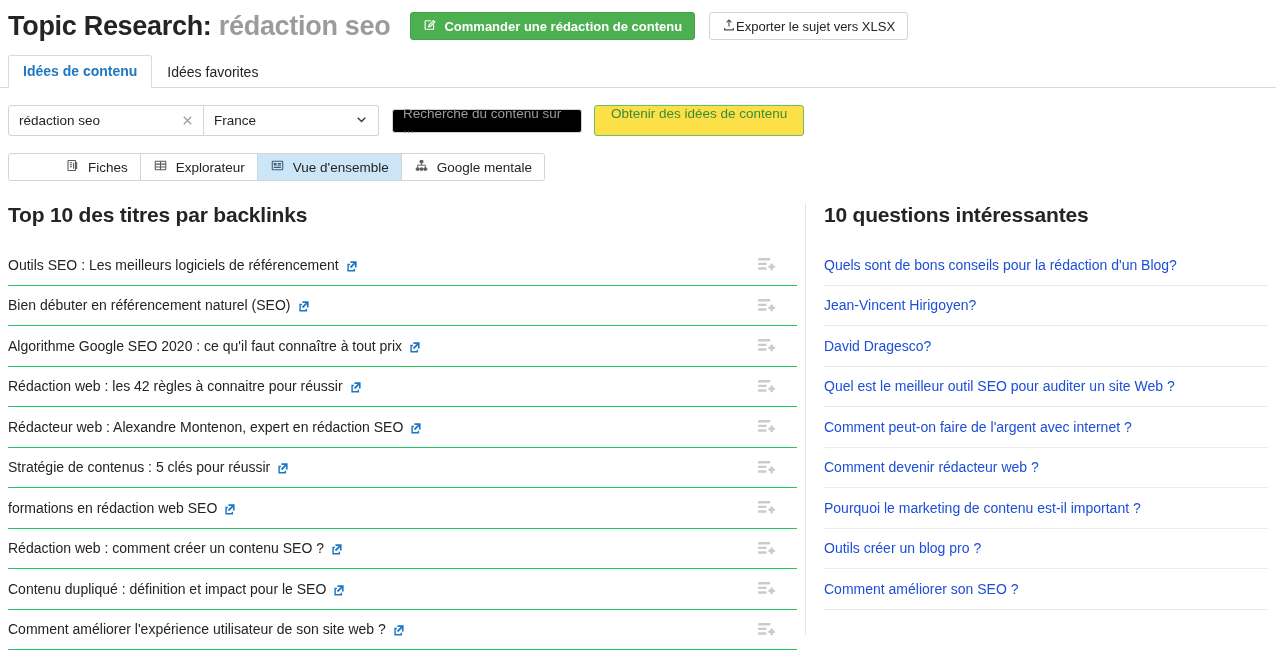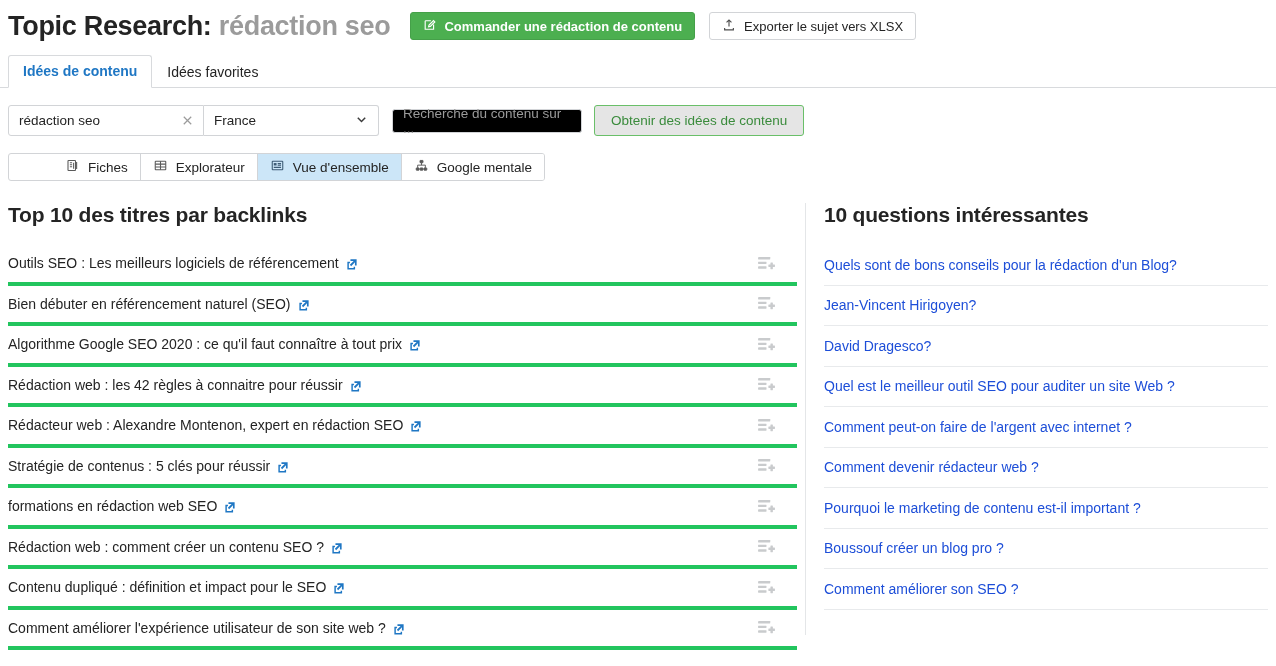--- a/index.html
+++ b/index.html
@@ -47,21 +47,20 @@
     margin-left: 14px;
     background: #ffffff;
     border: 1px solid #d2d4d7;
     color: #242424;
     font-size: 13px;
     height: 28px;
     padding: 0 12px;
     border-radius: 3px;
     display: inline-flex;
     align-items: center;
-    gap: 8px;
     cursor: pointer;
     white-space: nowrap;
   }
 
   
   .tabs {
     position: relative;
     height: 32px;
     margin-top: 10px;
     padding-left: 8px;
@@ -141,25 +140,24 @@
     font-size: 13.5px;
     color: #9b9b9b;
     background: #000000;
   }
   .btn-get {
     margin-left: 12px;
     height: 31px;
     padding: 0 16px;
     border: 1px solid #6abf69;
     border-radius: 3px;
-    background: #e5e5e5;
+    background: #fde047;
     color: #3a8b3c;
     font-size: 13.5px;
     display: inline-flex;
-    align-items: center;
     cursor: pointer;
     white-space: nowrap;
   }
 
   
   .view-row { padding: 17px 0 0 8px; }
   .seg {
     display: inline-flex;
     border: 1px solid #d2d4d7;
     border-radius: 3px;
@@ -200,21 +198,21 @@
     font-weight: bold;
     color: #242424;
     margin: 0 0 18px 0;
     letter-spacing: -0.2px;
   }
   .list { list-style: none; margin: 0; padding: 0; }
   .row {
     display: flex;
     align-items: center;
     justify-content: space-between;
-    border-bottom: 4px solid #22c55e;
+    border-bottom: 1px solid #22c55e;
     height: 40.5px;
     font-size: 14px;
     color: #242424;
   }
   .row:first-child { border-top: none; }
   .row-text { display: flex; align-items: center; gap: 7px; }
   .ext-link {
     display: inline-block;
     width: 12px; height: 12px;
     color: #1f77c4;
@@ -579,21 +577,21 @@
       <li class="q-row">
           <span>Comment peut-on faire de l'argent avec internet ?</span>
         </li>
       <li class="q-row">
           <span>Comment devenir rédacteur web ?</span>
         </li>
       <li class="q-row">
           <span>Pourquoi le marketing de contenu est-il important ?</span>
         </li>
       <li class="q-row">
-          <span>Boussouf créer un blog pro ?</span>
+          <span>Outils créer un blog pro ?</span>
         </li>
       <li class="q-row">
           <span>Comment améliorer son SEO ?</span>
         </li>
     </ul>
   </div>
 
 </div>
 
 </body></html>

